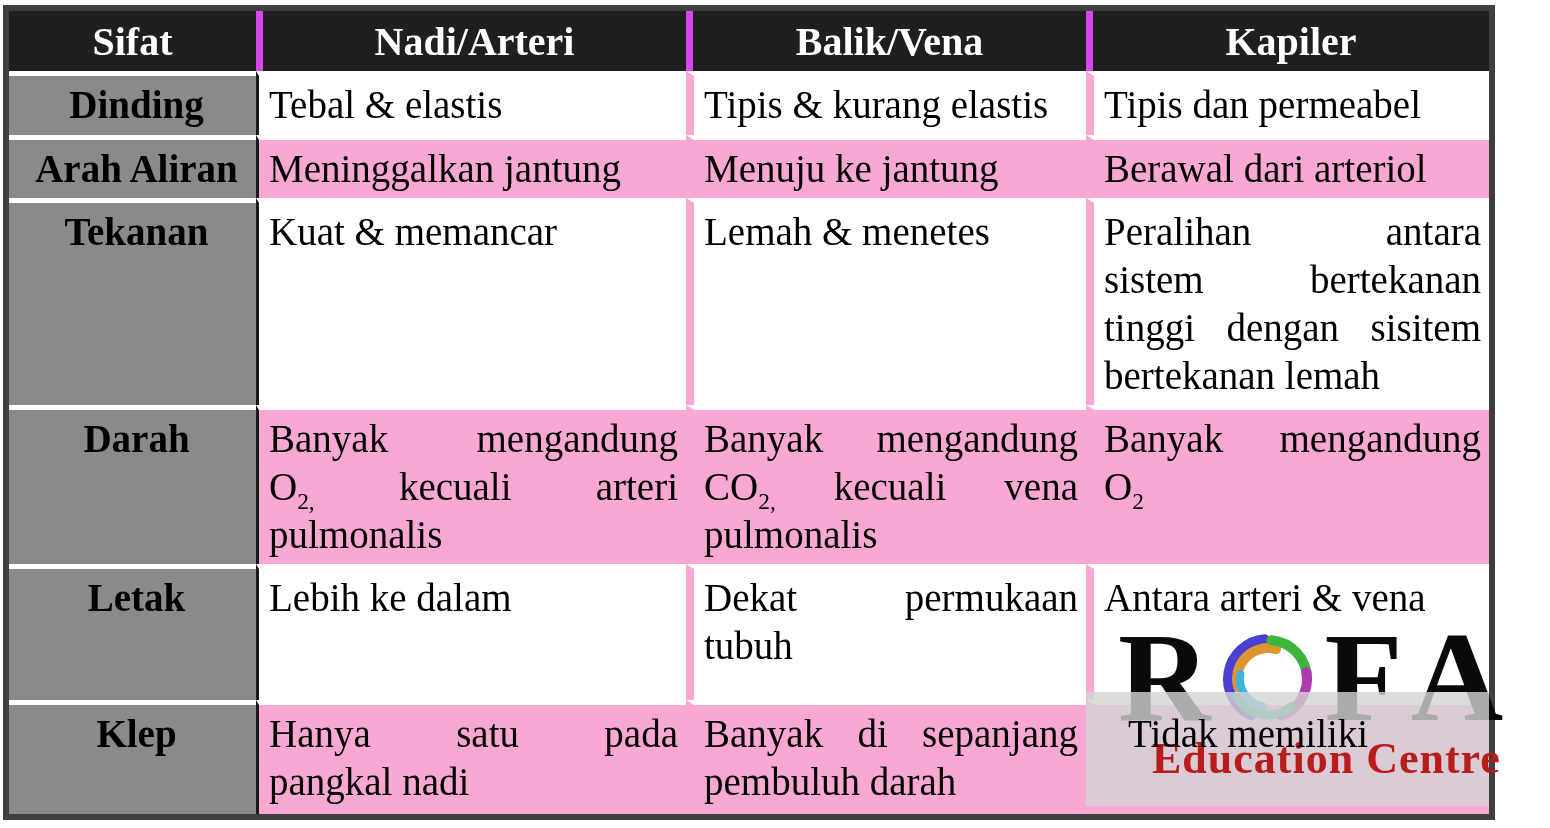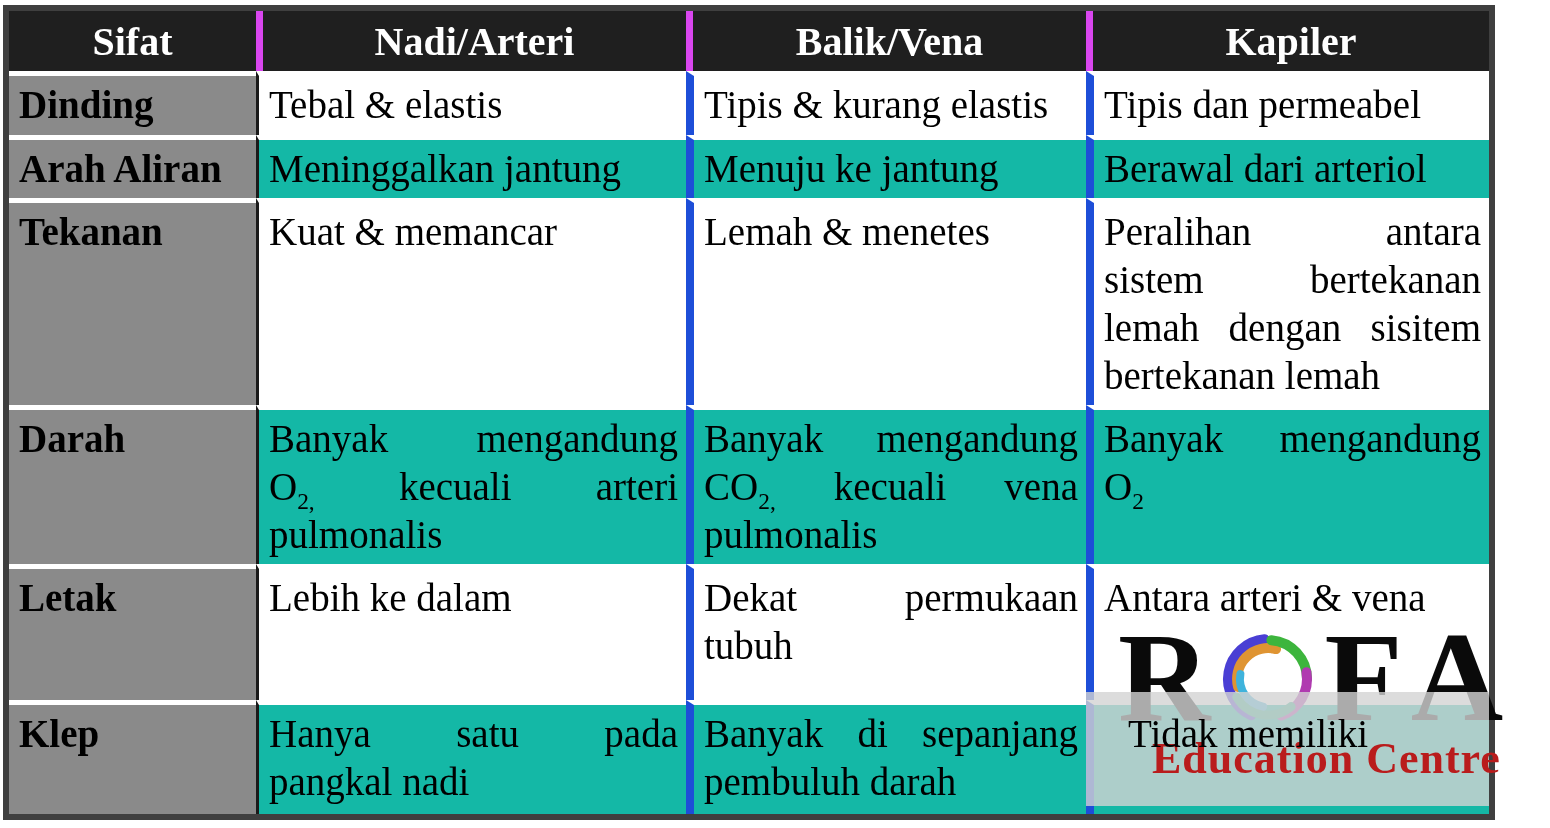--- a/index.html
+++ b/index.html
@@ -28,25 +28,25 @@
   th.sep{border-left:7px solid #d946ef;}
 
   tbody td{
     vertical-align:top;font-size:39px;line-height:48px;
     padding:5px 8px 5px 10px;
     border-top:5px solid #ffffff;
     background:#ffffff;
   }
   tbody td.lbl{
     background:#8a8a8a;font-weight:bold;
-    padding-left:10px;padding-right:2px;
+    padding-left:10px;padding-right:2px;text-align:center;
   }
   tbody td.v2{border-left:3px solid #1a1a1a;margin-top:9px;}
-  tbody td.v3,tbody td.v4{border-left:8px solid #1d4ed8;}
-  tbody tr.alt td:not(.lbl){background:#14b8a6;}
+  tbody td.v3,tbody td.v4{border-left:8px solid #f9a8d4;}
+  tbody tr.alt td:not(.lbl){background:#f9a8d4;}
 
   tr.r1 td{height:64px}
   tr.r2 td{height:58px}
   tr.r3 td{height:183px}
   tr.r4 td{height:137px}
   tr.r5 td{height:136px}
   tr.r6 td{height:114px}
 
   .line{height:48px;line-height:48px;white-space:normal;}
   .line.j{text-align:justify;text-align-last:justify;-moz-text-align-last:justify;}
@@ -122,21 +122,21 @@
         <td class="lbl">Tekanan</td>
         <td class="v2">
             <div class="line">Kuat &amp; memancar</div>
           </td>
         <td class="v3">
             <div class="line">Lemah &amp; menetes</div>
           </td>
         <td class="v4">
           <div class="line j">Peralihan antara</div>
           <div class="line j">sistem bertekanan</div>
-          <div class="line j">lemah dengan sisitem</div>
+          <div class="line j">tinggi dengan sisitem</div>
           <div class="line">bertekanan lemah</div>
         </td>
       </tr>
       <tr class="r4 alt">
         <td class="lbl">Darah</td>
         <td class="v2">
           <div class="line j">Banyak mengandung</div>
           <div class="line j"><span>O</span><sub>2,</sub><span> kecuali arteri</span></div>
           <div class="line">pulmonalis</div>
         </td>

